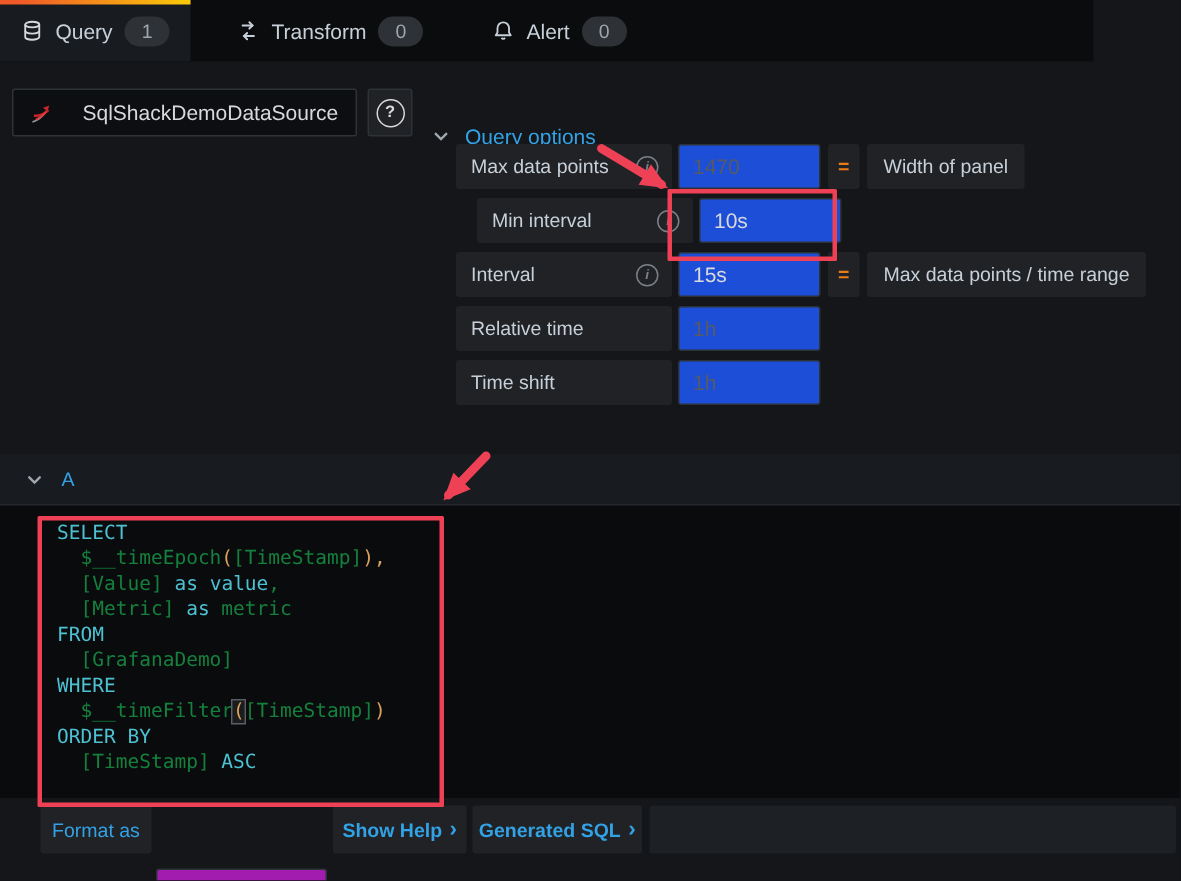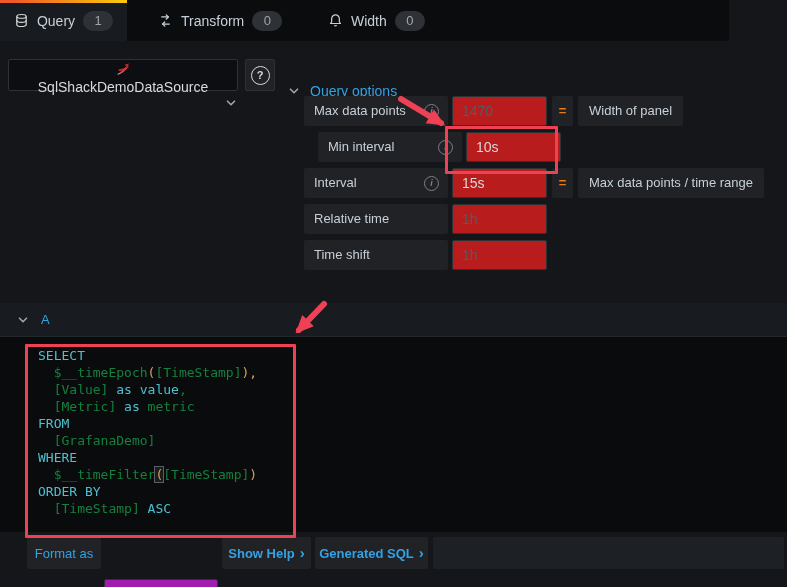--- a/index.html
+++ b/index.html
@@ -13,41 +13,41 @@
   .tab.active{left:0;width:127px;background:#181b1f;justify-content:center;}
   .tab.active::before{content:"";position:absolute;left:0;top:0;right:0;height:3px;
        background:linear-gradient(90deg,var(--tab-gradient-start,#f05a28) 10%,var(--tab-gradient-end,#fbca0a) 99%);}
   .tab .ticon{display:flex;align-items:center;}
   .badge{display:inline-block;min-width:14px;padding:2px 8px;border-radius:11px;background:#2e3236;
          color:#9fa6ad;font-size:13px;text-align:center;line-height:16px;}
 
   
   .ds-picker{position:absolute;left:8px;top:59px;width:230px;height:32px;background:#0d0e11;
              border:1px solid #2c3235;border-radius:2px;display:flex;align-items:center;
-             gap:2px;padding:0 0;box-sizing:border-box;cursor:pointer;flex-direction:column;}
+             gap:19px;padding:0 10px;box-sizing:border-box;cursor:pointer;}
   .ds-picker .ds-name{color:#d8d9da;font-size:14px;white-space:nowrap;}
   .ds-picker .chev{margin-left:auto;}
   .help-btn{position:absolute;left:245px;top:59px;width:30px;height:32px;background:#202226;
             border:1px solid #2c3235;border-radius:2px;display:flex;align-items:center;
             justify-content:center;cursor:pointer;box-sizing:border-box;}
   .q-circle{width:17px;height:17px;border:1.5px solid #d8d9da;border-radius:50%;color:#d8d9da;
             font-size:11px;font-weight:bold;display:flex;align-items:center;justify-content:center;}
   .qo-header{position:absolute;left:288px;top:75px;height:32px;display:flex;align-items:center;
              gap:10px;cursor:pointer;}
   .qo-header .qo-title{color:var(--accent-blue,#33a2e5);font-size:14px;font-weight:500;}
 
   
   .qo-row{position:absolute;left:0;width:787px;height:30px;}
   .qo-label{position:absolute;left:304px;top:0;width:144px;height:30px;background:#202226;
             font-size:13px;font-weight:500;color:#c7d0d9;line-height:30px;padding-left:10px;
             box-sizing:border-box;border-radius:2px;}
   .info-icon{position:absolute;right:9px;top:8px;width:13px;height:13px;border:1px solid #7b8087;
              border-radius:50%;color:#7b8087;font-size:9px;font-style:italic;font-weight:bold;
              display:flex;align-items:center;justify-content:center;line-height:1;}
-  .qo-input{position:absolute;left:452px;top:0;width:95px;height:30px;background:#b91c1c;
+  .qo-input{position:absolute;left:452px;top:0;width:95px;height:30px;background:#1d4ed8;
             border:1px solid #2c3235;border-radius:2px;box-sizing:border-box;color:#d8d9da;
             font-size:14px;font-weight:500;padding:0 0 0 9px;outline:none;
             font-family:"Liberation Sans",sans-serif;}
   .qo-input::placeholder{color:#565b62;font-weight:400;}
   .qo-eq{position:absolute;left:552px;top:0;width:21px;height:30px;background:#202226;
          color:var(--equals-orange,#eb7b18);font-size:13px;font-weight:bold;text-align:center;
          line-height:30px;border-radius:2px;}
   .qo-note{position:absolute;left:578px;top:0;height:30px;background:#202226;color:#c7d0d9;
            font-size:13px;font-weight:500;line-height:30px;padding:0 11px;border-radius:2px;
            white-space:nowrap;}
@@ -116,21 +116,21 @@
       <span>Transform</span>
       <span class="badge">0</span>
     </div>
     <div class="tab" style="left:328px;">
       <span class="ticon">
         <svg class="glyph" width="15" height="15" viewBox="0 0 16 16" fill="none" stroke="#c7d0d9" stroke-width="1.3" stroke-linejoin="round">
           <path d="M8 2 a4.1 4.1 0 0 0 -4.1 4.1 V9.3 L2.7 11.2 H13.3 L12.1 9.3 V6.1 A4.1 4.1 0 0 0 8 2 Z"></path>
           <path d="M6.8 13 a1.35 1.35 0 0 0 2.4 0"></path>
         </svg>
       </span>
-      <span>Width</span>
+      <span>Alert</span>
       <span class="badge">0</span>
     </div>
   </div>
 
   <div class="ds-picker">
     <span>
       <svg class="glyph" width="17" height="17" viewBox="0 0 16 16" fill="none">
         <path d="M2.5 13.5 C6 12.5 9 10 11.5 6.5" stroke="#9b9ea3" stroke-width="1.1"></path>
         <path d="M3.5 9.5 C6.5 9.8 9.5 8.8 12.5 6" stroke="#c4262c" stroke-width="1.6"></path>
         <path d="M4.5 12.2 C7.2 11 9.2 9.4 11 7.2" stroke="#e03a3f" stroke-width="1.2"></path>

